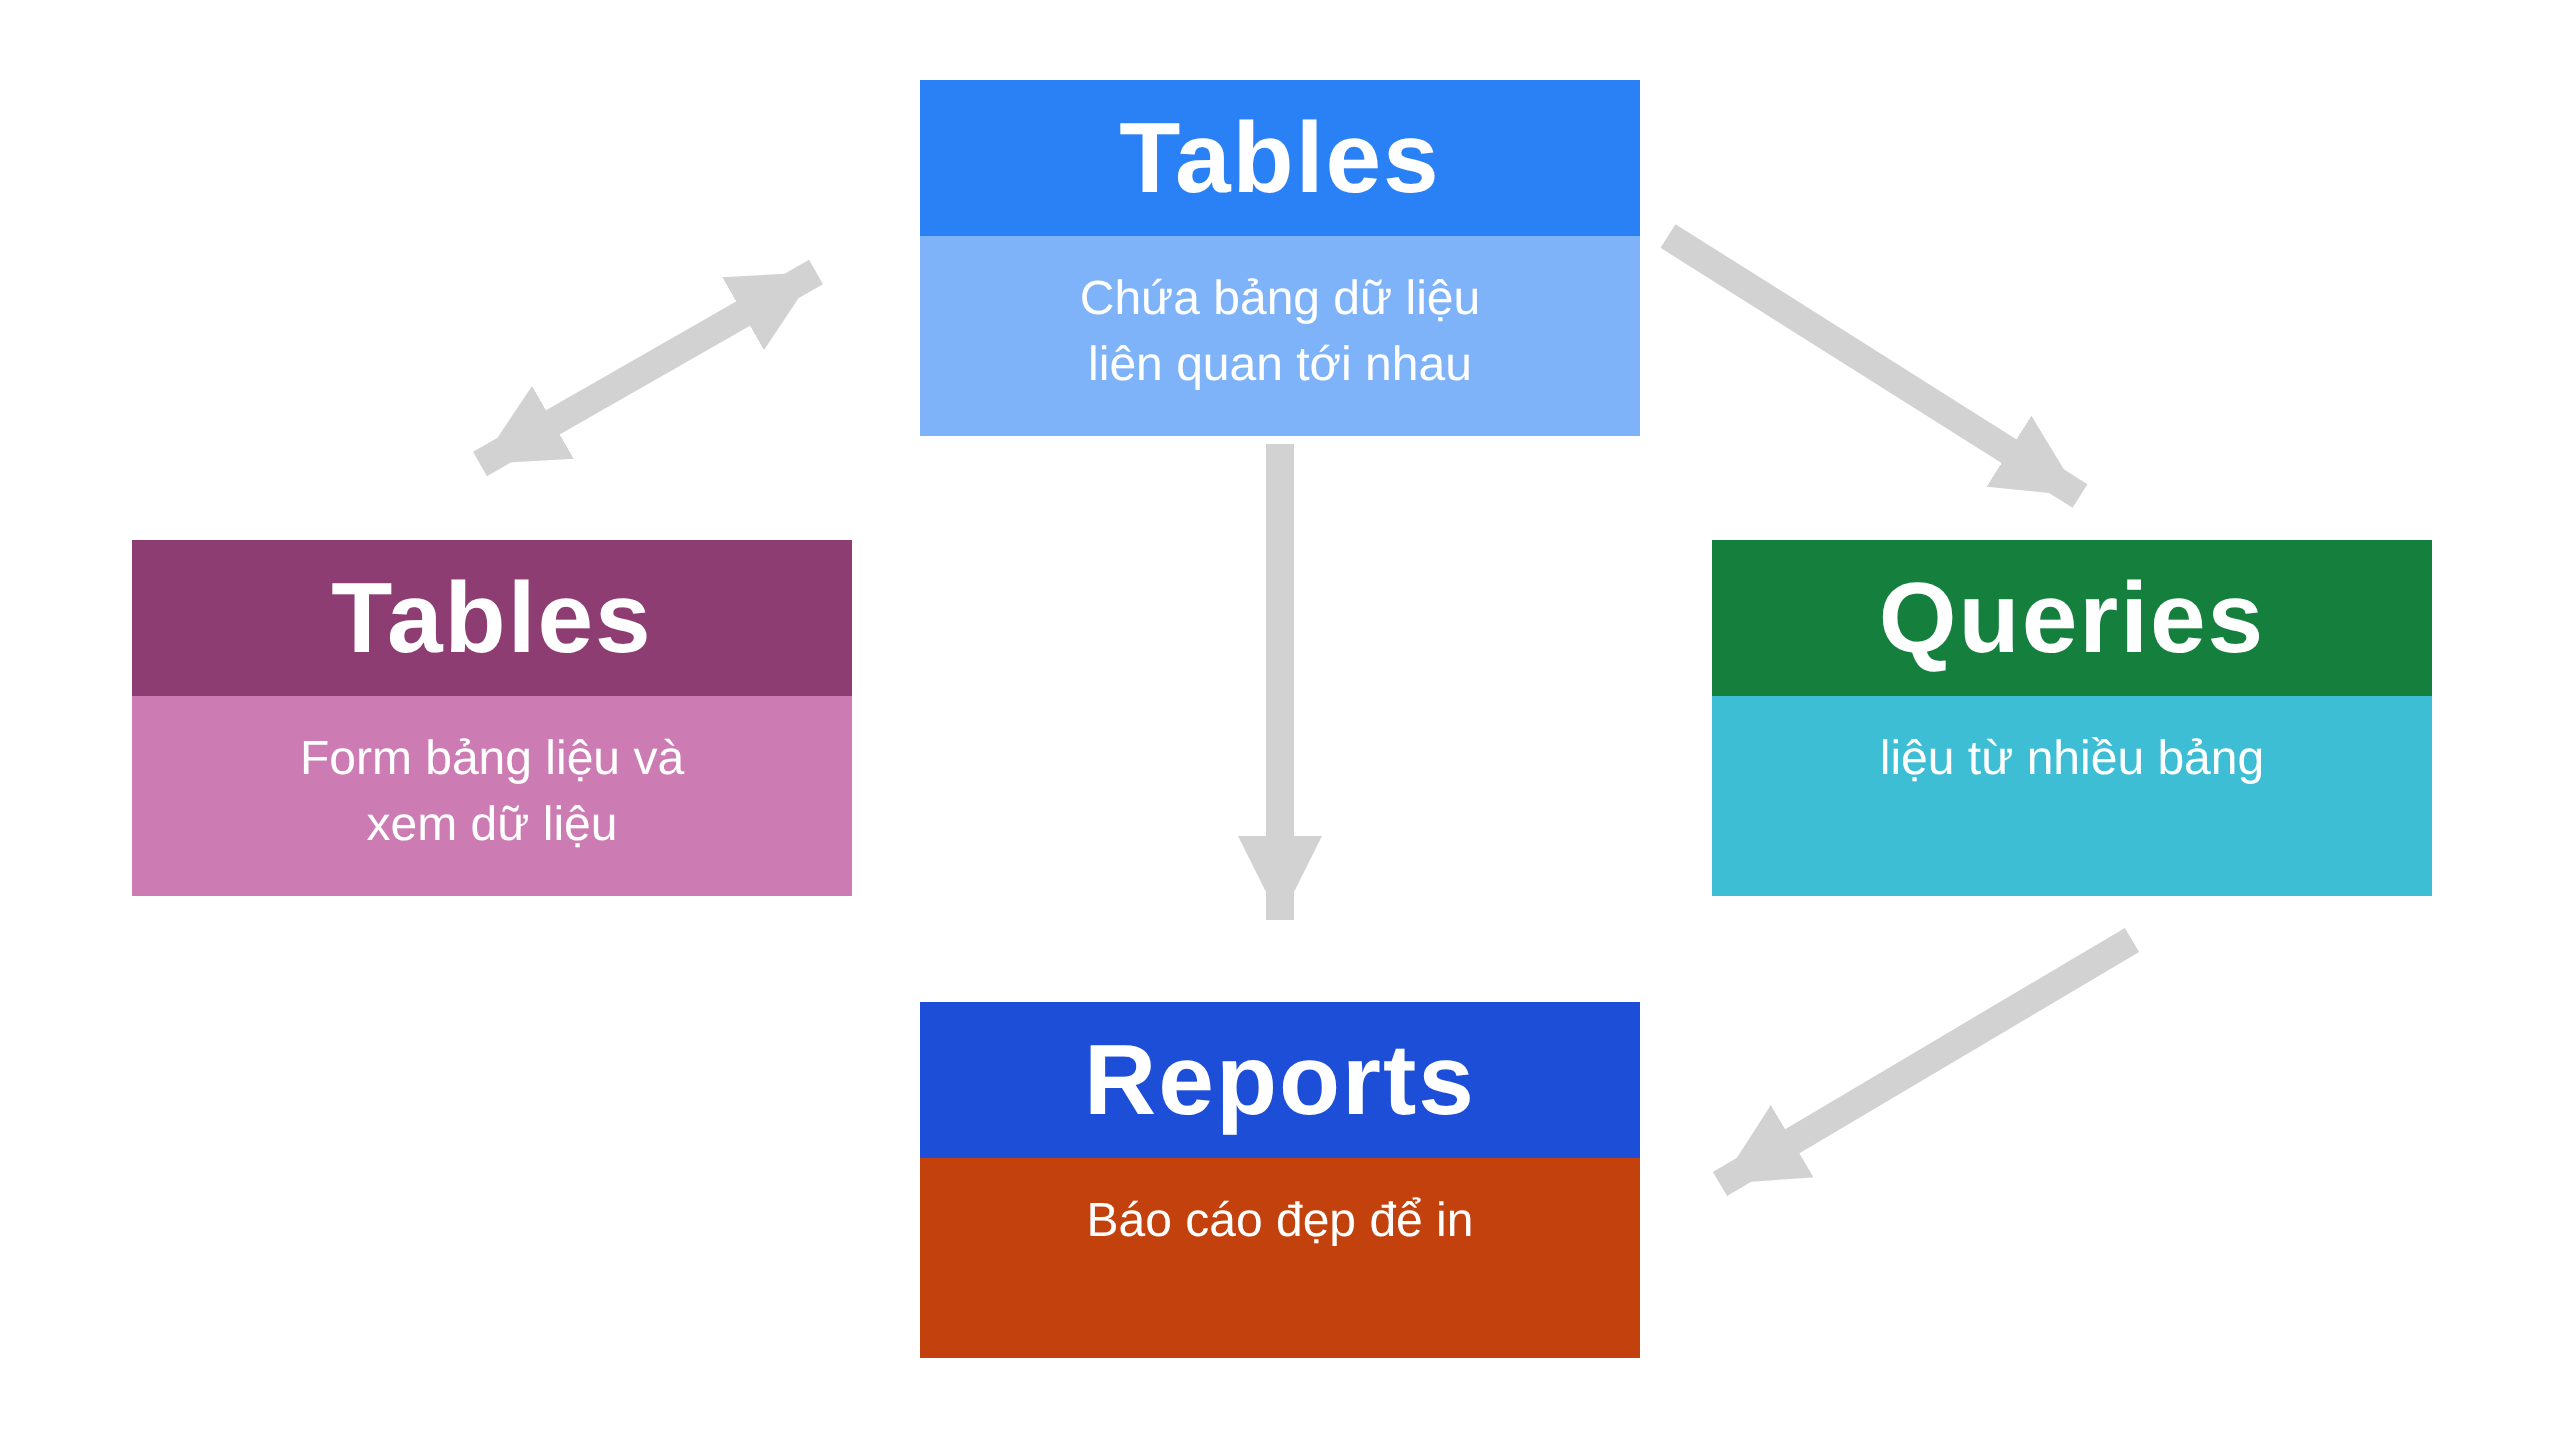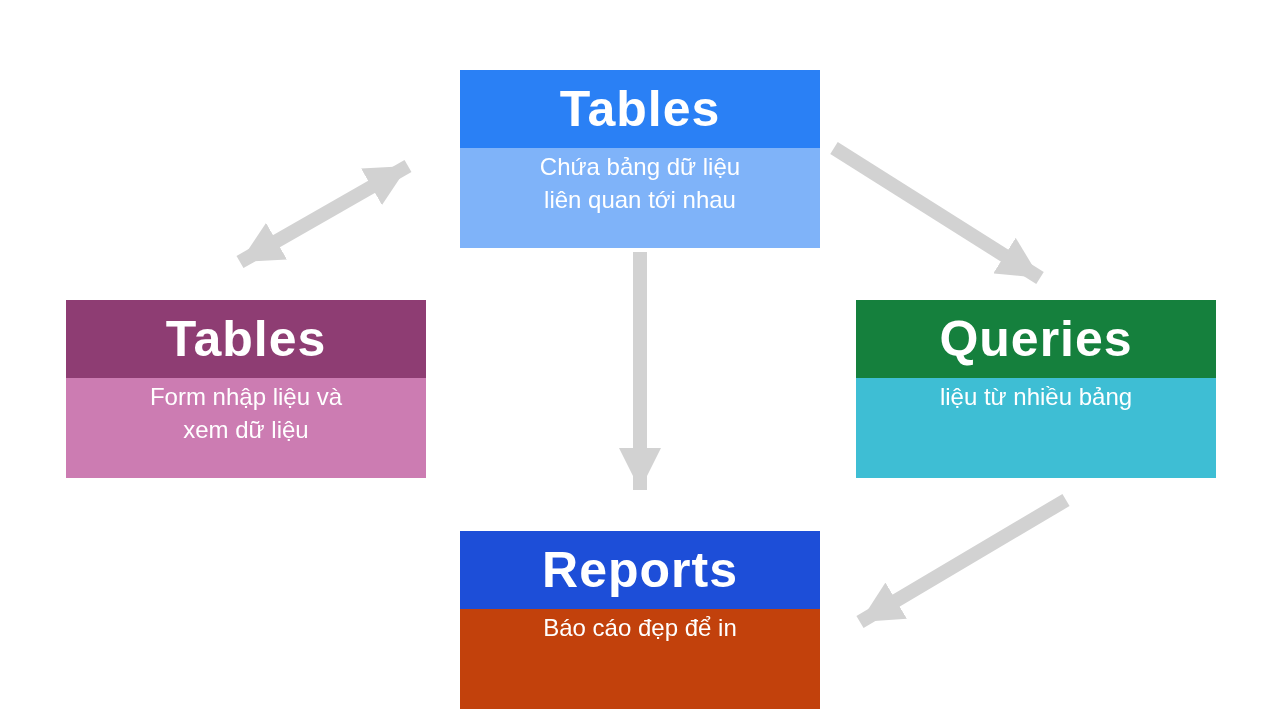--- a/index.html
+++ b/index.html
@@ -6,21 +6,20 @@
   body {
     width: 1280px; height: 720px;
     background: #ffffff;
     font-family: "Liberation Sans", "DejaVu Sans", sans-serif;
     overflow: hidden;
   }
   .diagram {
     position: relative;
     width: 1280px; height: 636px;
     background: #ffffff;
-    margin-top: 30px;
   }
   .arrow-layer {
     position: absolute; left: 0; top: 0;
     width: 1280px; height: 720px;
   }
   .arrow-line {
     stroke: #d2d2d2;
     stroke-width: 14;
     fill: none;
   }
@@ -35,21 +34,21 @@
     display: flex;
     align-items: center;
     justify-content: center;
     font-size: 50px;
     font-weight: 700;
     letter-spacing: 1px;
   }
   .node-body {
     height: 100px;
     box-sizing: border-box;
-    padding: 2px 10px 0 10px;
+    padding: 15px 10px 0 10px;
     font-size: 24px;
     line-height: 33px;
     font-weight: 400;
   }
   .node-body .desc-line { display: block; }
 
   #node-tables  { left: 460px; top: 40px;  }
   #node-forms   { left: 66px;  top: 270px; }
   #node-queries { left: 856px; top: 270px; }
   #node-reports { left: 460px; top: 501px; }
@@ -84,21 +83,21 @@
     <div class="node-header">Tables</div>
     <div class="node-body">
       <span class="desc-line">Chứa bảng dữ liệu</span>
       <span class="desc-line">liên quan tới nhau</span>
     </div>
   </div>
 
   <div class="node" id="node-forms">
     <div class="node-header">Tables</div>
     <div class="node-body">
-      <span class="desc-line">Form nhập liệu và</span>
+      <span class="desc-line">Form bảng liệu và</span>
       <span class="desc-line">xem dữ liệu</span>
     </div>
   </div>
 
   <div class="node" id="node-queries">
     <div class="node-header">Queries</div>
     <div class="node-body">
       <span class="desc-line">liệu từ nhiều bảng</span>
     </div>
   </div>

